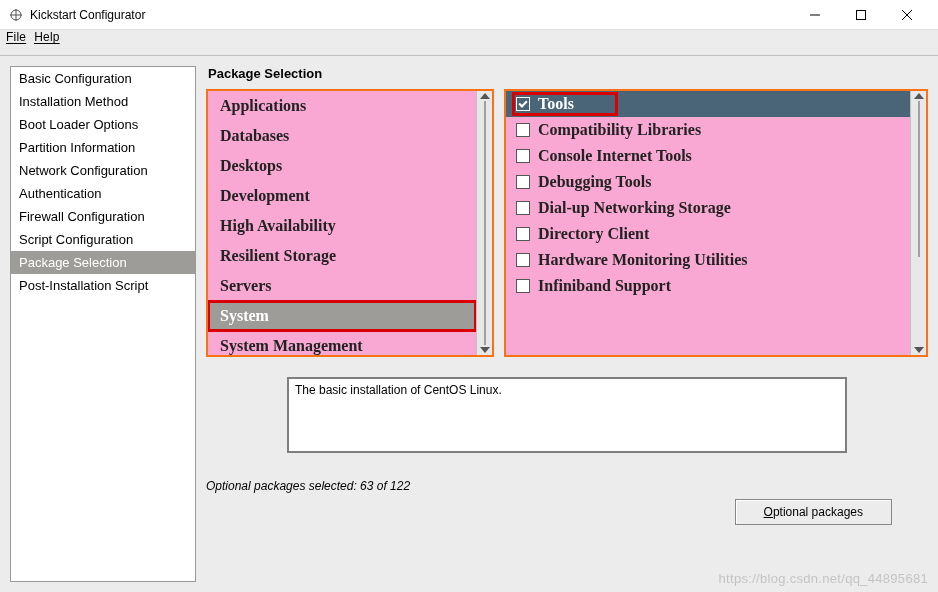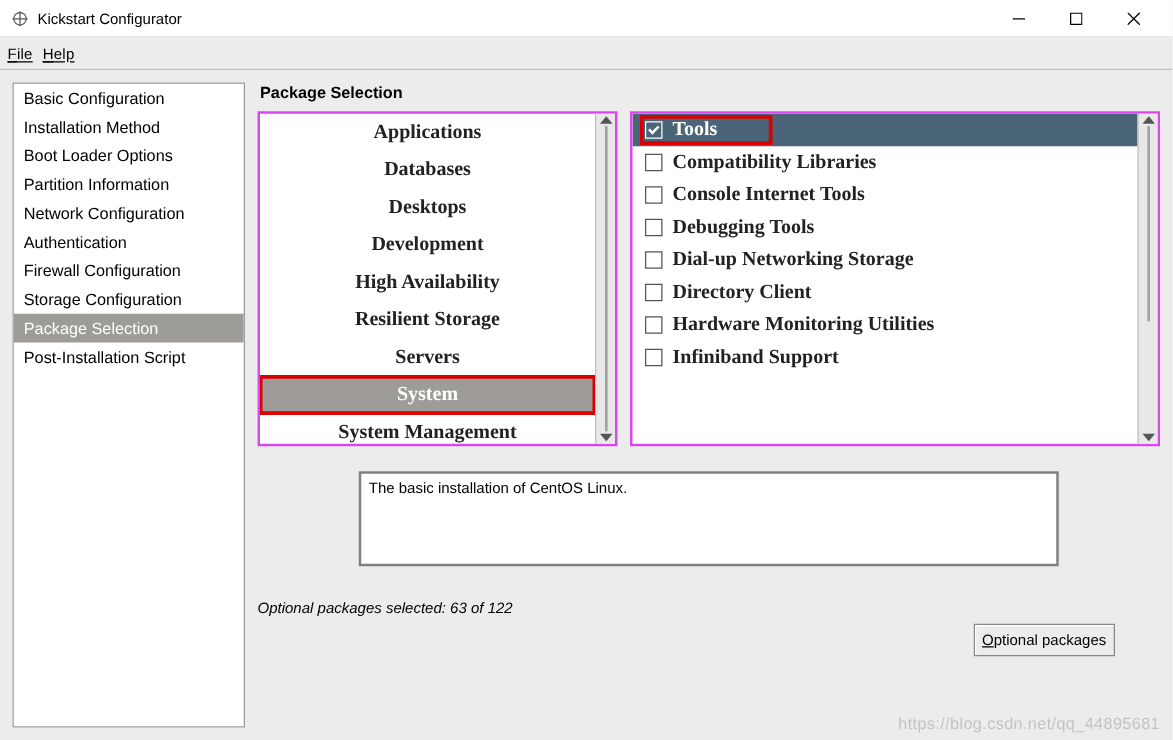--- a/index.html
+++ b/index.html
@@ -31,21 +31,20 @@
   .winbtns { display: flex; }
   .winbtn {
     width: 46px; height: 30px;
     display: flex; align-items: center; justify-content: center;
   }
   .menubar {
     height: 26px;
     background: #ececec;
     border-bottom: 1px solid #c0c0c0;
     display: flex;
-    align-items: center;
     padding: 0 6px;
     gap: 8px;
   }
   .menubar span { text-decoration: underline; text-decoration-color: #000; text-decoration-style: solid; text-underline-offset: 2px; letter-spacing: .2px; }
   .menubar span::first-letter { text-decoration: underline; }
   .content {
     display: flex;
     height: calc(592px - 30px - 26px);
     background: #ececec;
     padding: 10px;
@@ -77,24 +76,23 @@
     font-size: 13px;
     margin: 0 0 8px 2px;
   }
   .panes {
     display: flex;
     gap: 10px;
     height: 268px;
   }
   .pane-wrapper {
     display: flex;
-    border: 2px solid #d946ef;
-    background: #ffffff;
+    border: 2px solid #f97316;
+    background: #f9a8d4;
     position: relative;
-    text-align: center;
   }
   .pane-left-w { flex: 0 0 288px; }
   .pane-right-w { flex: 1; }
   .pane {
     flex: 1;
     overflow: hidden;
     position: relative;
   }
   .scrollbar {
     width: 16px;
@@ -185,21 +183,21 @@
     font-style: italic;
     font-size: 12px;
     padding-right: 36px;
   }
   .button-row {
     text-align: right;
     padding-right: 36px;
   }
   .btn {
     display: inline-block;
-    padding: 5px 6px;
+    padding: 5px 28px;
     background: #ececec;
     border: 1px solid #888;
     box-shadow: inset 1px 1px 0 #fff;
     font-size: 12px;
   }
   .btn .ul { text-decoration: underline; }
   .watermark {
     position: absolute;
     right: 10px;
     bottom: 6px;
@@ -248,21 +246,21 @@
 
 <div class="content">
   <div class="sidebar" id="sidebar">
       <div class="sidebar-item">Basic Configuration</div>
       <div class="sidebar-item">Installation Method</div>
       <div class="sidebar-item">Boot Loader Options</div>
       <div class="sidebar-item">Partition Information</div>
       <div class="sidebar-item">Network Configuration</div>
       <div class="sidebar-item">Authentication</div>
       <div class="sidebar-item">Firewall Configuration</div>
-      <div class="sidebar-item">Storage Configuration</div>
+      <div class="sidebar-item">Script Configuration</div>
       <div class="sidebar-item selected">Package Selection</div>
       <div class="sidebar-item">Post-Installation Script</div>
     </div>
   <div class="main">
     <div class="section-title">Package Selection</div>
 
     <div class="panes">
 
       <div class="pane-wrapper pane-left-w">
         <div class="pane" id="categories">

